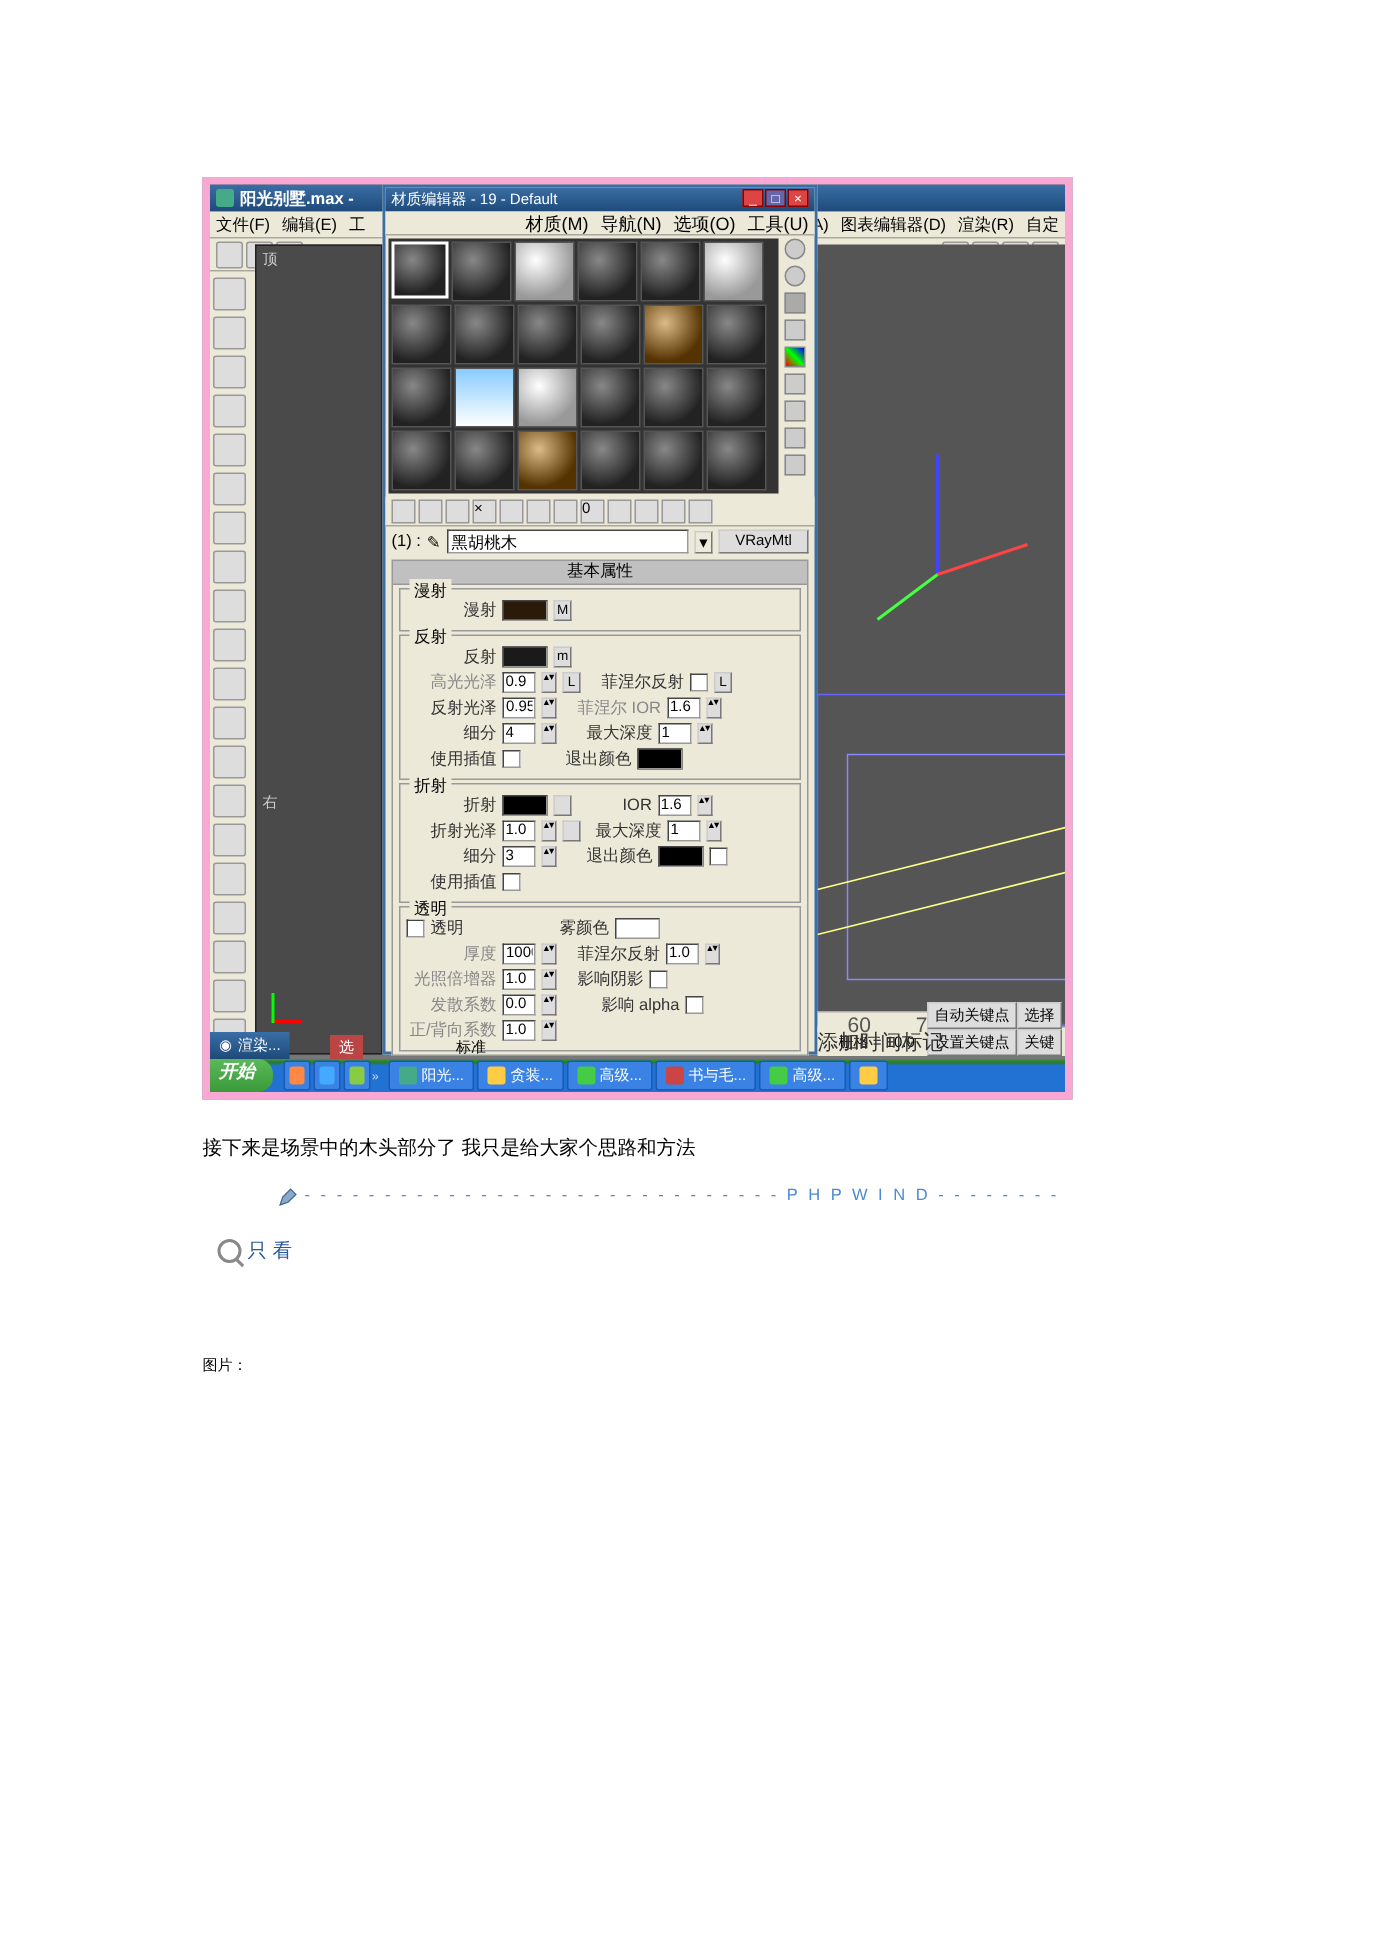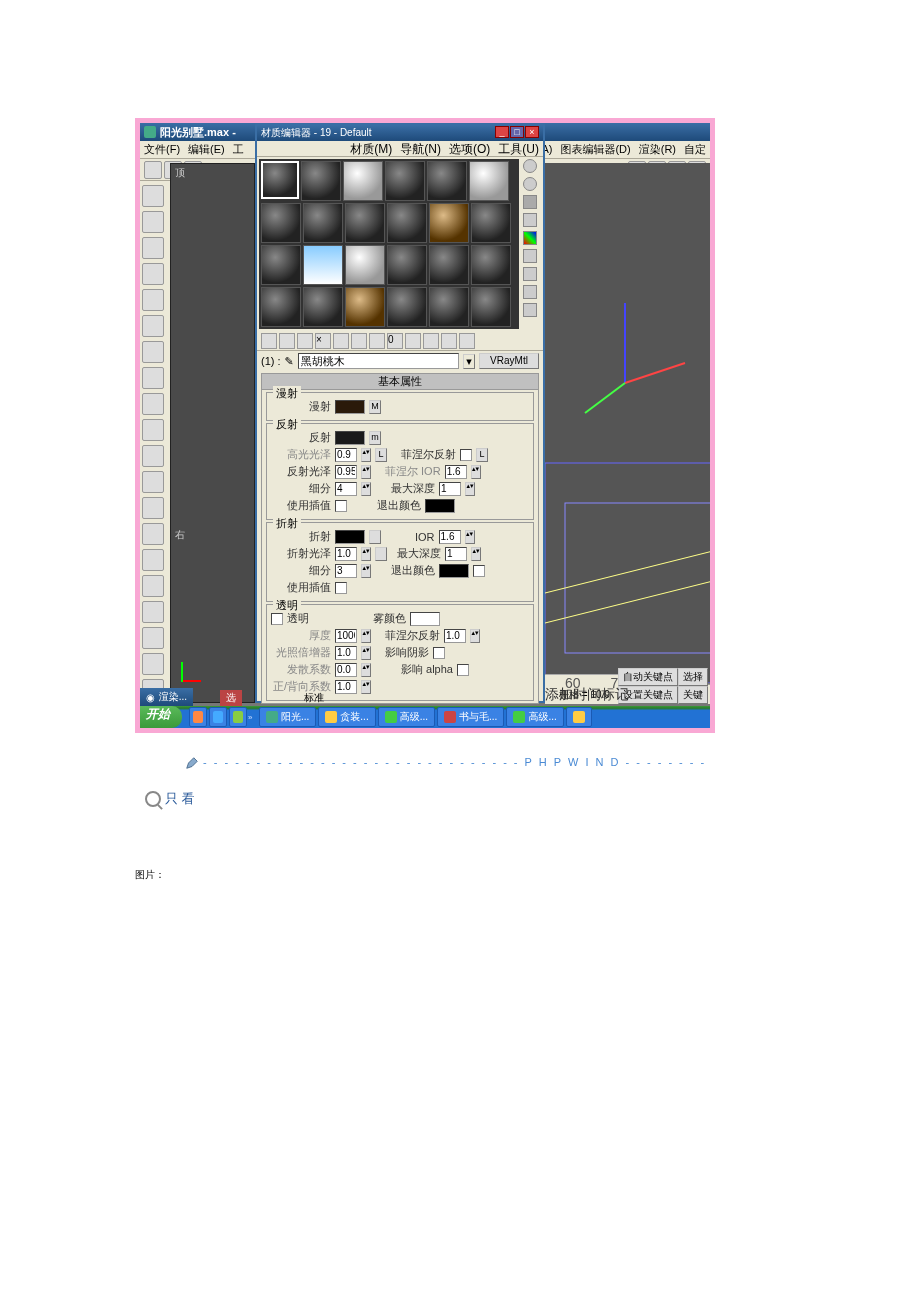--- a/index.html
+++ b/index.html
@@ -395,20 +395,21 @@
         <div class="ti-icon" style="background:#4c4"></div>
         <span>高级...</span>
       </div>
     <div class="task-item">
         <div class="ti-icon" style="background:#fc4"></div>
       </div>
   </div>
 </div>
 
 <div class="body-text">
+  <div>接下来是场景中的木头部分了 我只是给大家个思路和方法</div>
   <div class="divider">
     <span class="pencil">
       <svg viewBox="0 0 16 16">
           <path d="M2 14l2-6 6-6 4 4-6 6-6 2z" fill="#8ac" stroke="#468"></path>
         </svg>
     </span>
     <span>- - - - - - - - - - - - - - - - - - - - - - - - - - - - - - P H P W I N D - - - - - - - -</span>
   </div>
 </div>
 

